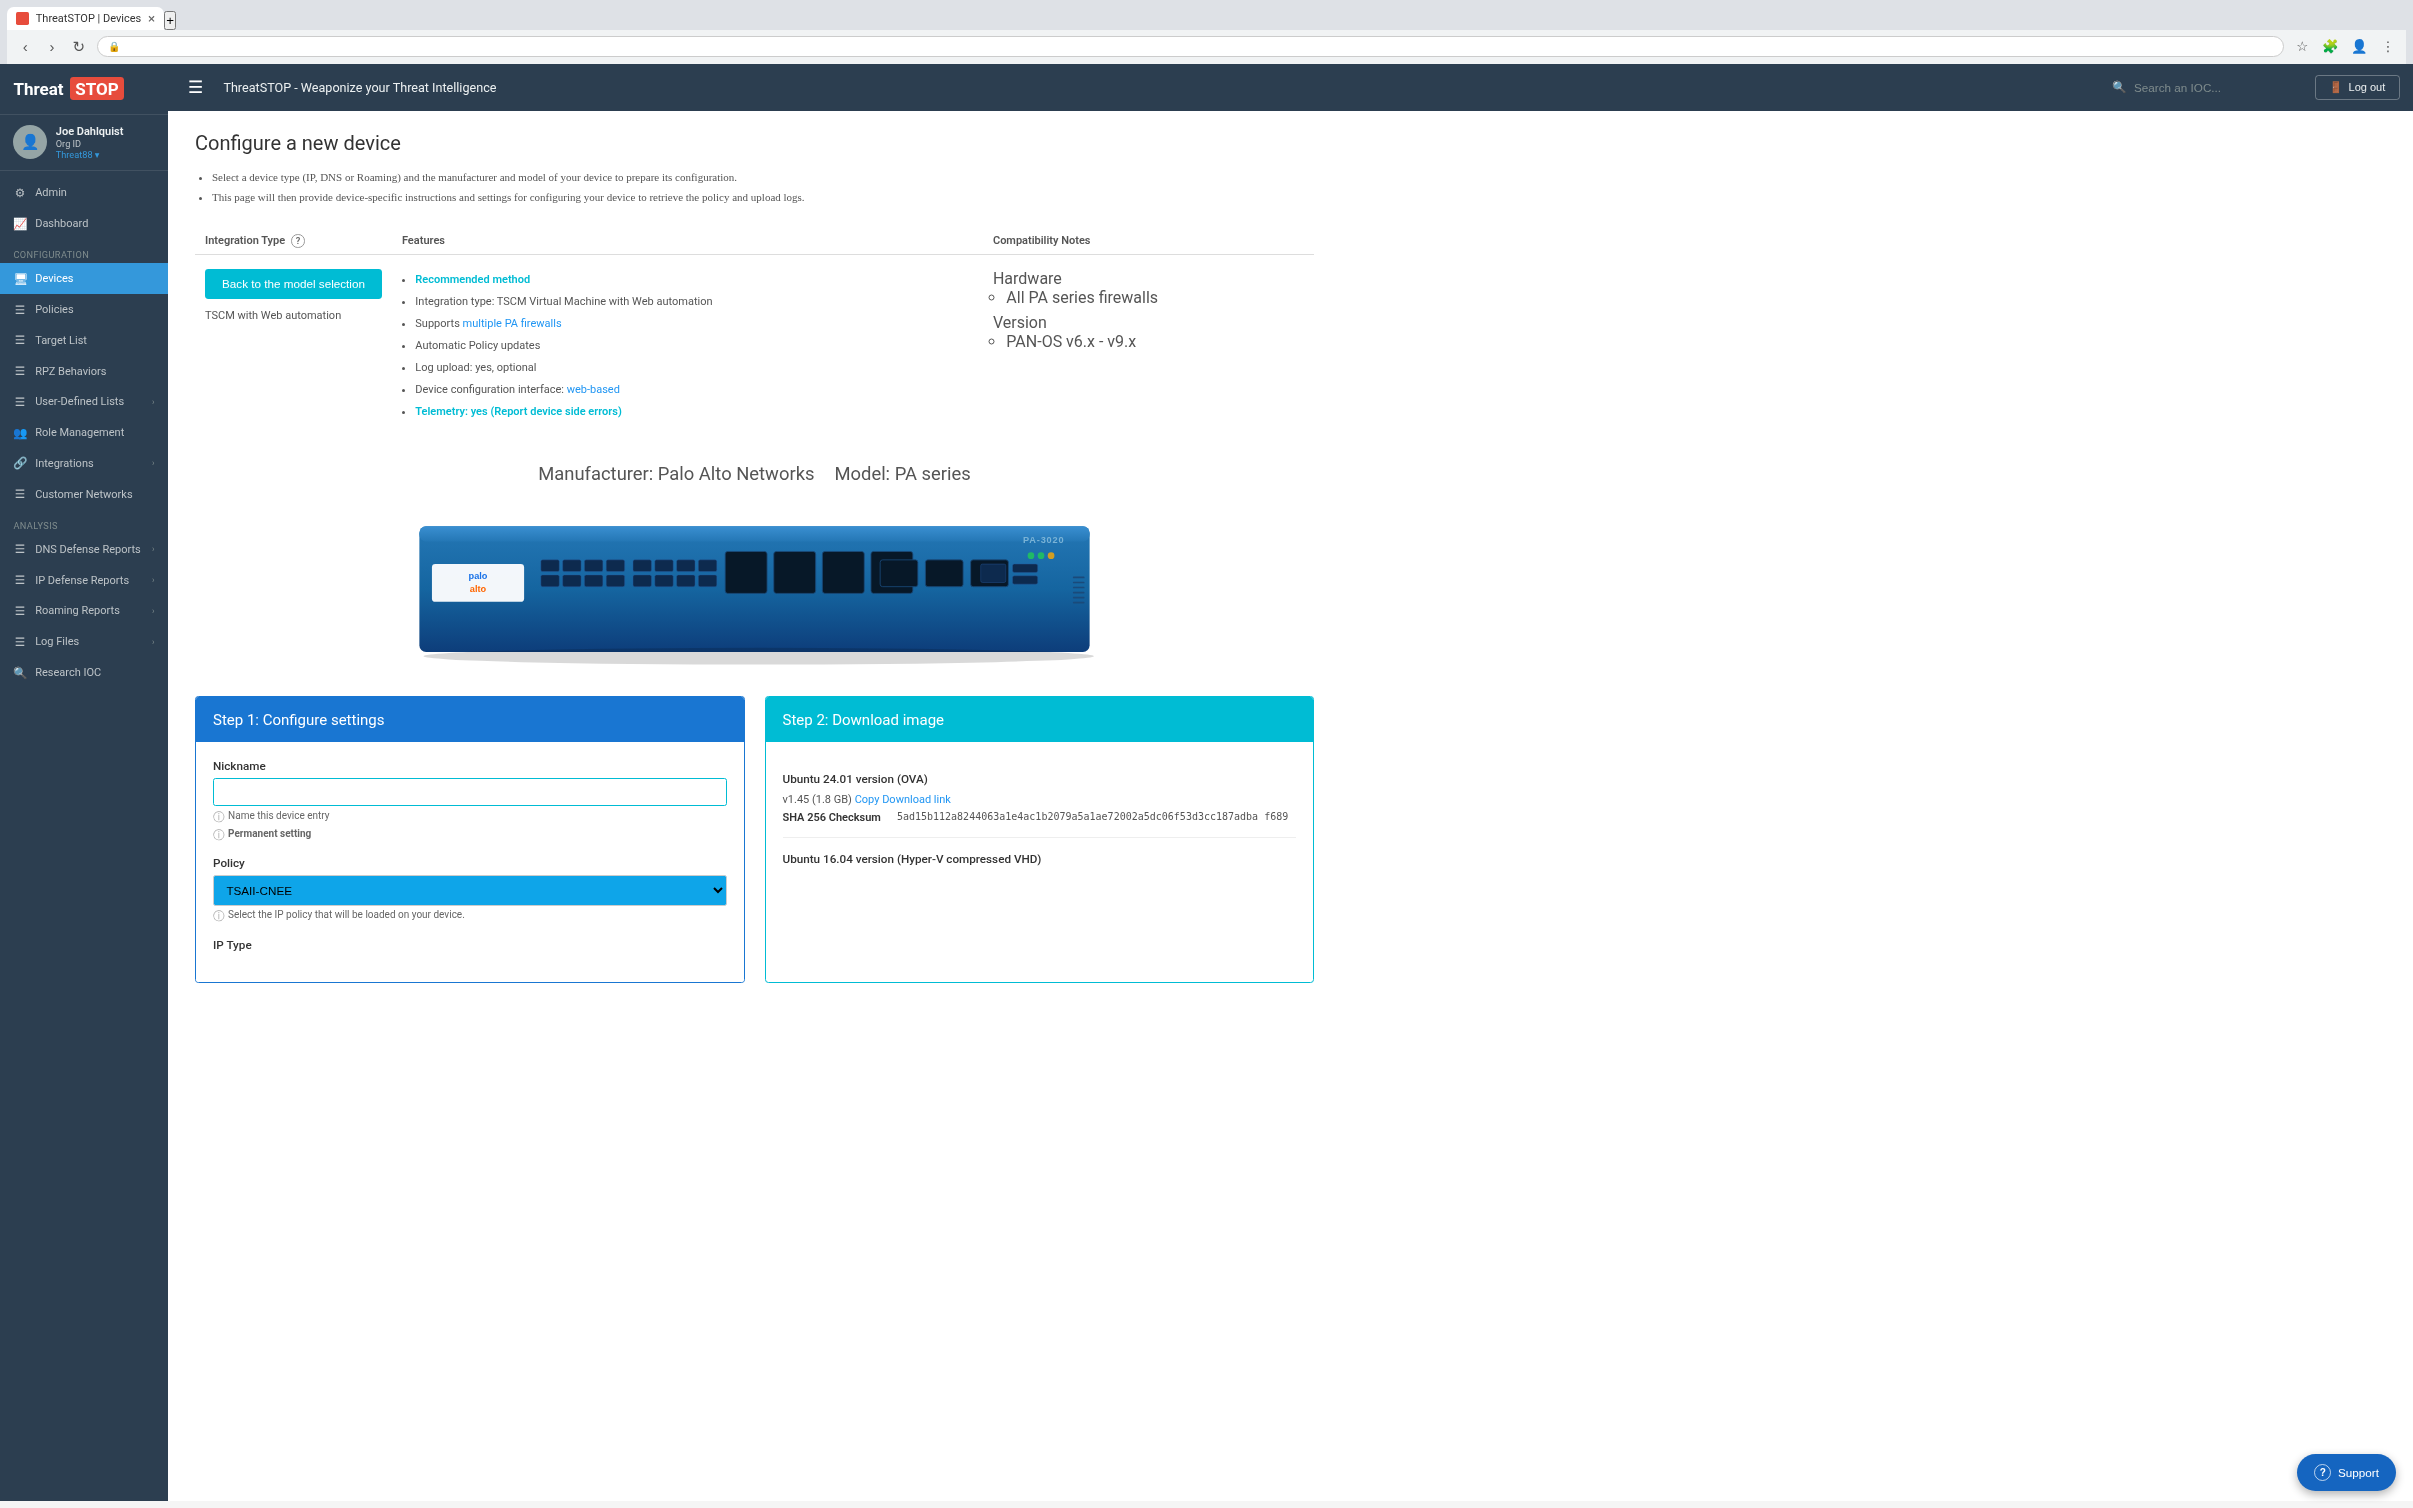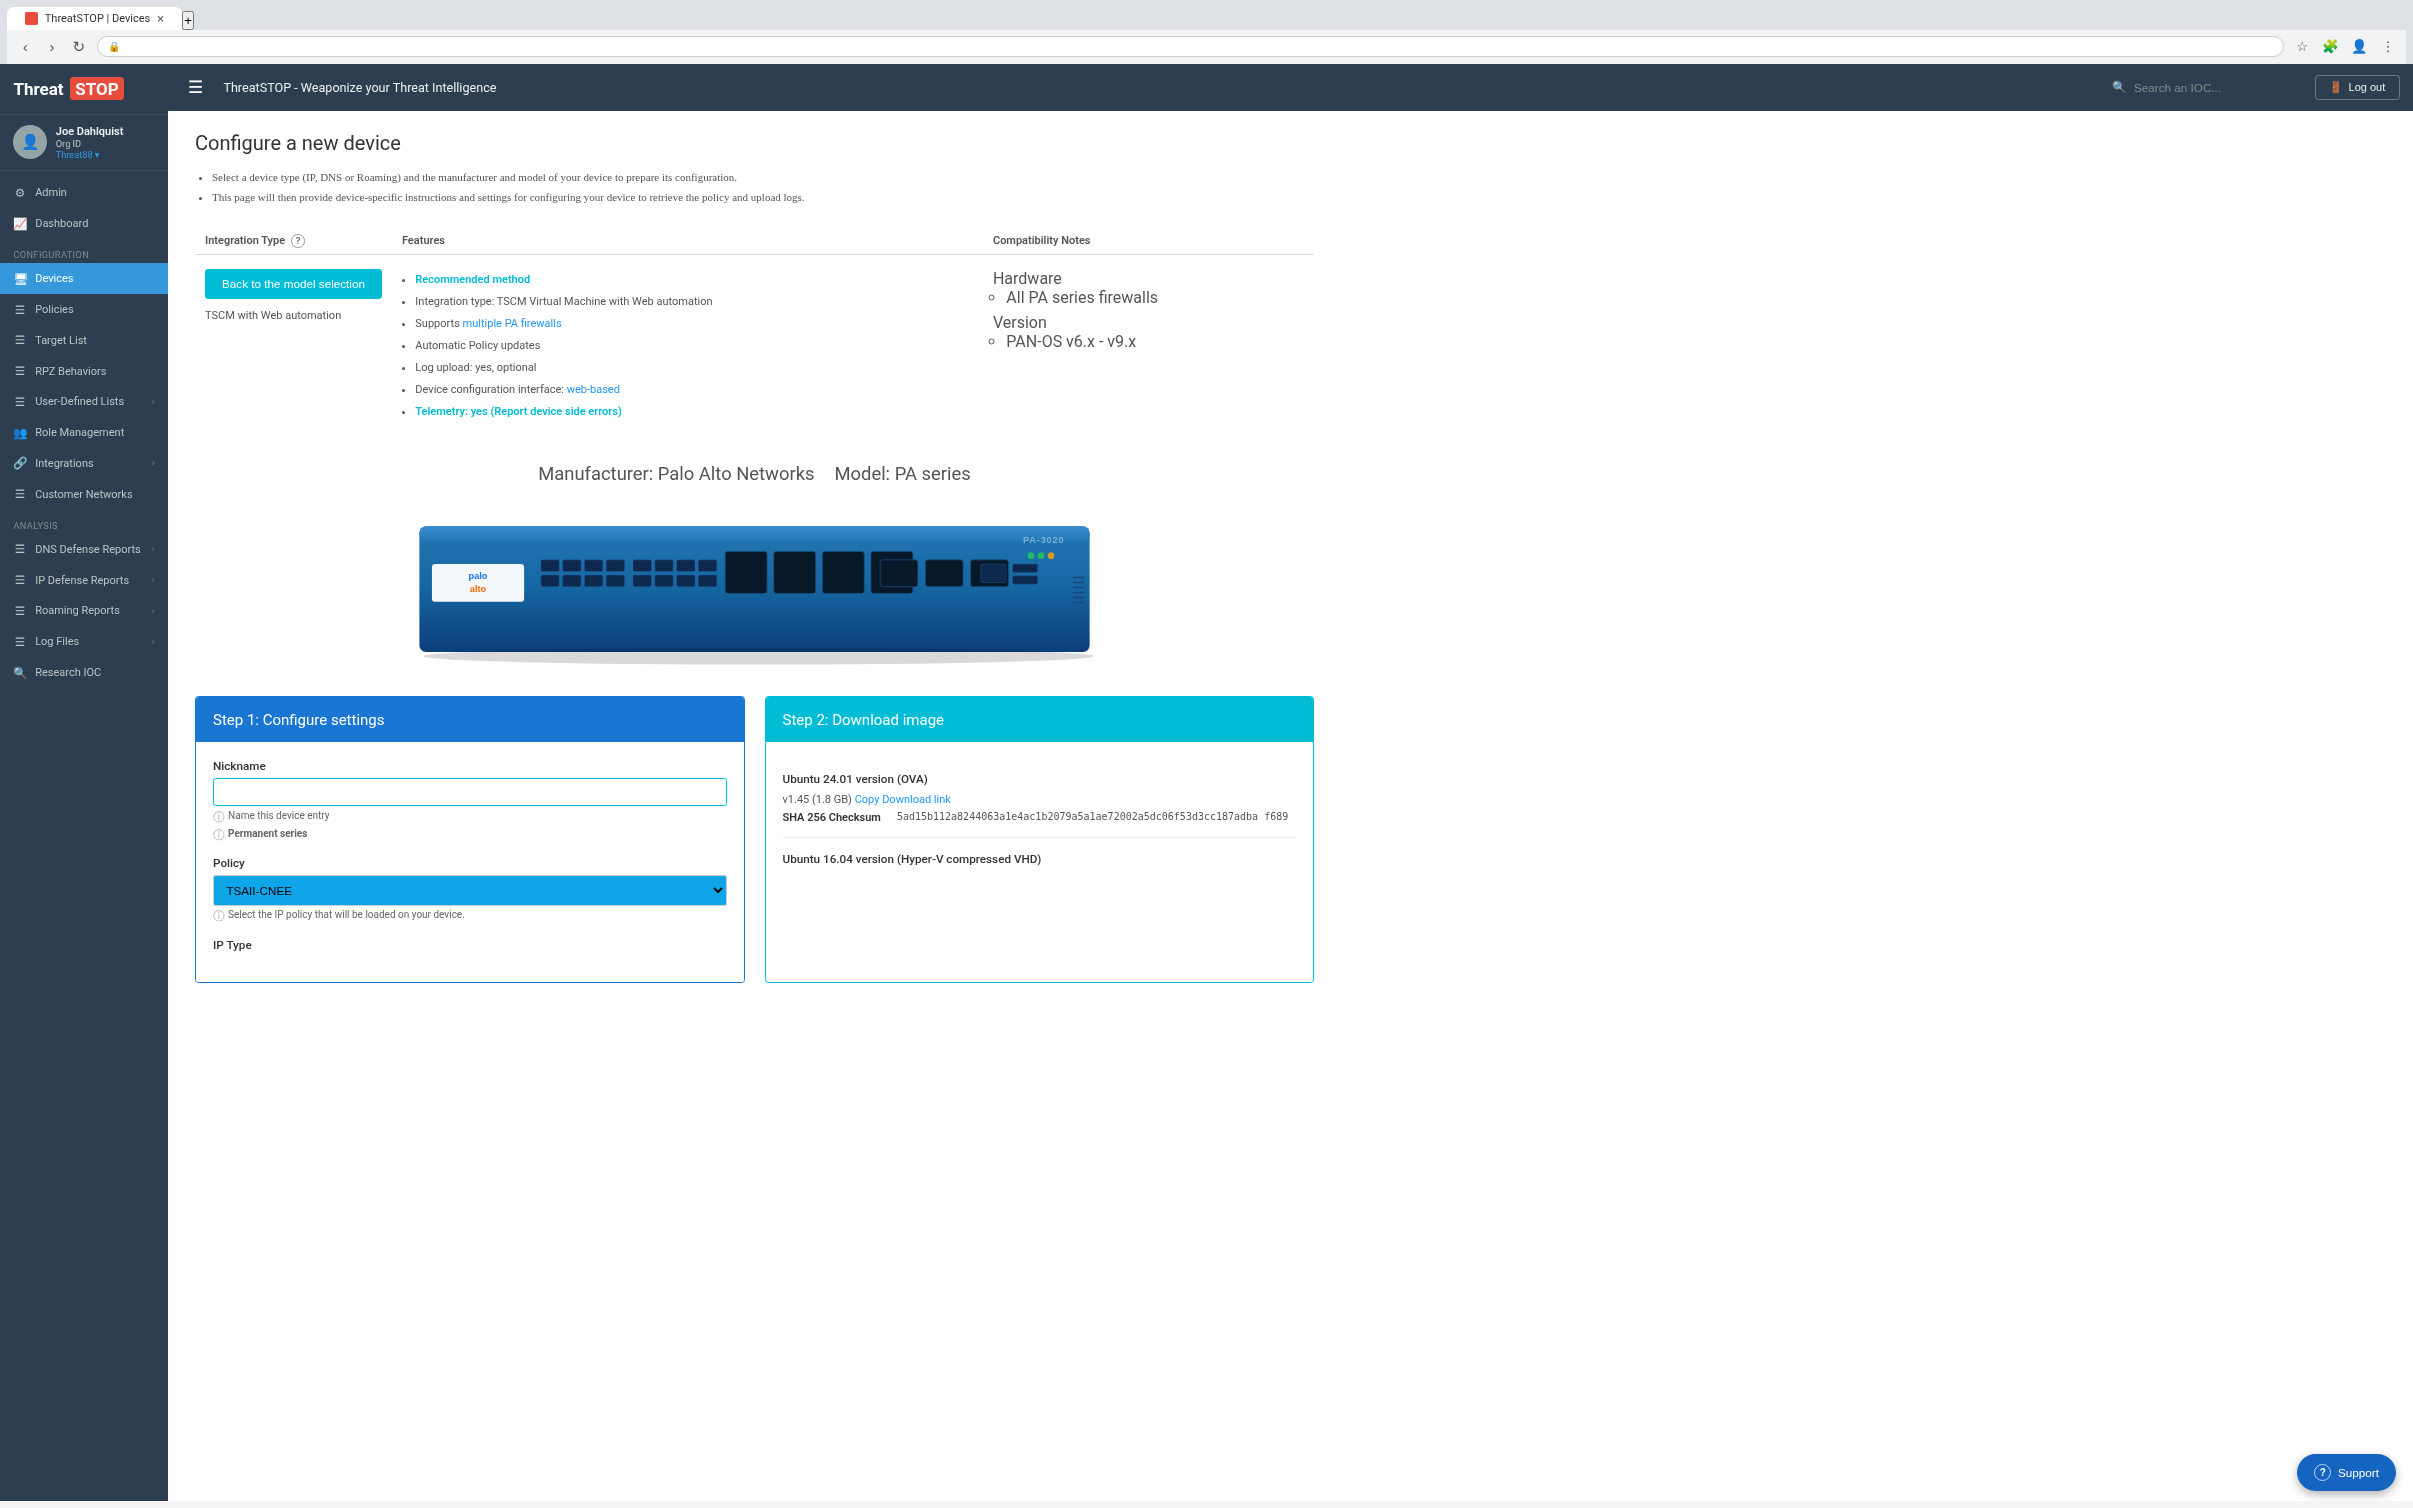--- a/index.html
+++ b/index.html
@@ -1,21 +1,21 @@
 <!DOCTYPE html>
 <html style="font-size:13.4px"><head>
   <meta charset="utf-8">
   <style>
     * { box-sizing: border-box; margin: 0; padding: 0; }
     body { font-family: -apple-system, BlinkMacSystemFont, 'Segoe UI', Roboto, sans-serif; font-size: 11.7px; background: #f5f5f5; color: #333; }
 
     
     .browser-chrome { background: #dee1e6; padding: 6.7px 6.7px 0; }
     .browser-tabs { display: flex; align-items: flex-end; margin-bottom: 0; }
-    .browser-tab { background: #fff; border-radius: 6.7px 6.7px 0 0; padding: 5px 18px; font-size: 11px; display: flex; align-items: flex-end; gap: 6.7px; min-width: 134px; }
+    .browser-tab { background: #fff; border-radius: 6.7px 6.7px 0 0; padding: 5px 9px; font-size: 11px; display: flex; align-items: flex-end; gap: 6.7px; min-width: 134px; }
     .browser-tab .favicon { width: 13.4px; height: 13.4px; background: #e66; border-radius: 1.7px; display: inline-block; }
     .browser-tab .close-tab { color: #666; cursor: pointer; font-size: 13.4px; line-height: 1; }
     .browser-toolbar { background: #f1f3f4; display: flex; align-items: center; padding: 5px 6.7px; gap: 6.7px; }
     .nav-buttons { display: flex; gap: 3.4px; }
     .nav-btn { background: none; border: none; font-size: 15px; color: #555; cursor: pointer; width: 23.5px; height: 23.5px; border-radius: 50%; display: flex; align-items: center; justify-content: center; }
     .address-bar { flex: 1; display: flex; align-items: center; background: #fff; border: 0.8px solid #ccc; border-radius: 17px; padding: 3.4px 10px; gap: 5px; font-size: 11px; }
     .address-bar .lock-icon { color: #555; font-size: 10px; }
     .address-bar input { border: none; outline: none; flex: 1; font-size: 11px; color: #333; }
     .browser-actions { display: flex; gap: 5px; }
     .browser-action-btn { background: none; border: none; font-size: 13.4px; color: #555; cursor: pointer; width: 23.5px; height: 23.5px; border-radius: 50%; display: flex; align-items: center; justify-content: center; }
@@ -416,21 +416,21 @@
             <div class="step-body">
               <div class="form-group">
                 <label class="form-label">Nickname</label>
                 <input type="text" class="form-input" style="">
                 <div class="help-text">
                   <span class="help-icon">ⓘ</span>
                   <span>Name this device entry</span>
                 </div>
                 <div class="help-text">
                   <span class="help-icon">ⓘ</span>
-                  <strong>Permanent series</strong>
+                  <strong>Permanent setting</strong>
                 </div>
               </div>
               <div class="form-group">
                 <label class="form-label">Policy</label>
                 <select class="form-select"><option value="TSAII-CNEE">TSAII-CNEE</option></select>
                 <div class="help-text">
                   <span class="help-icon">ⓘ</span>
                   <span>Select the IP policy that will be loaded on your device.</span>
                 </div>
               </div>

